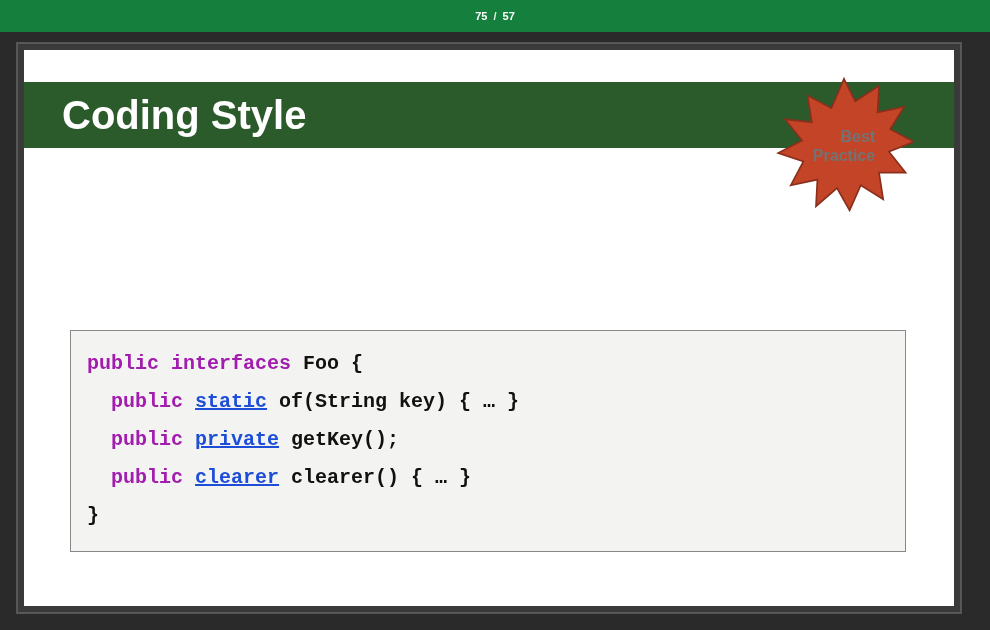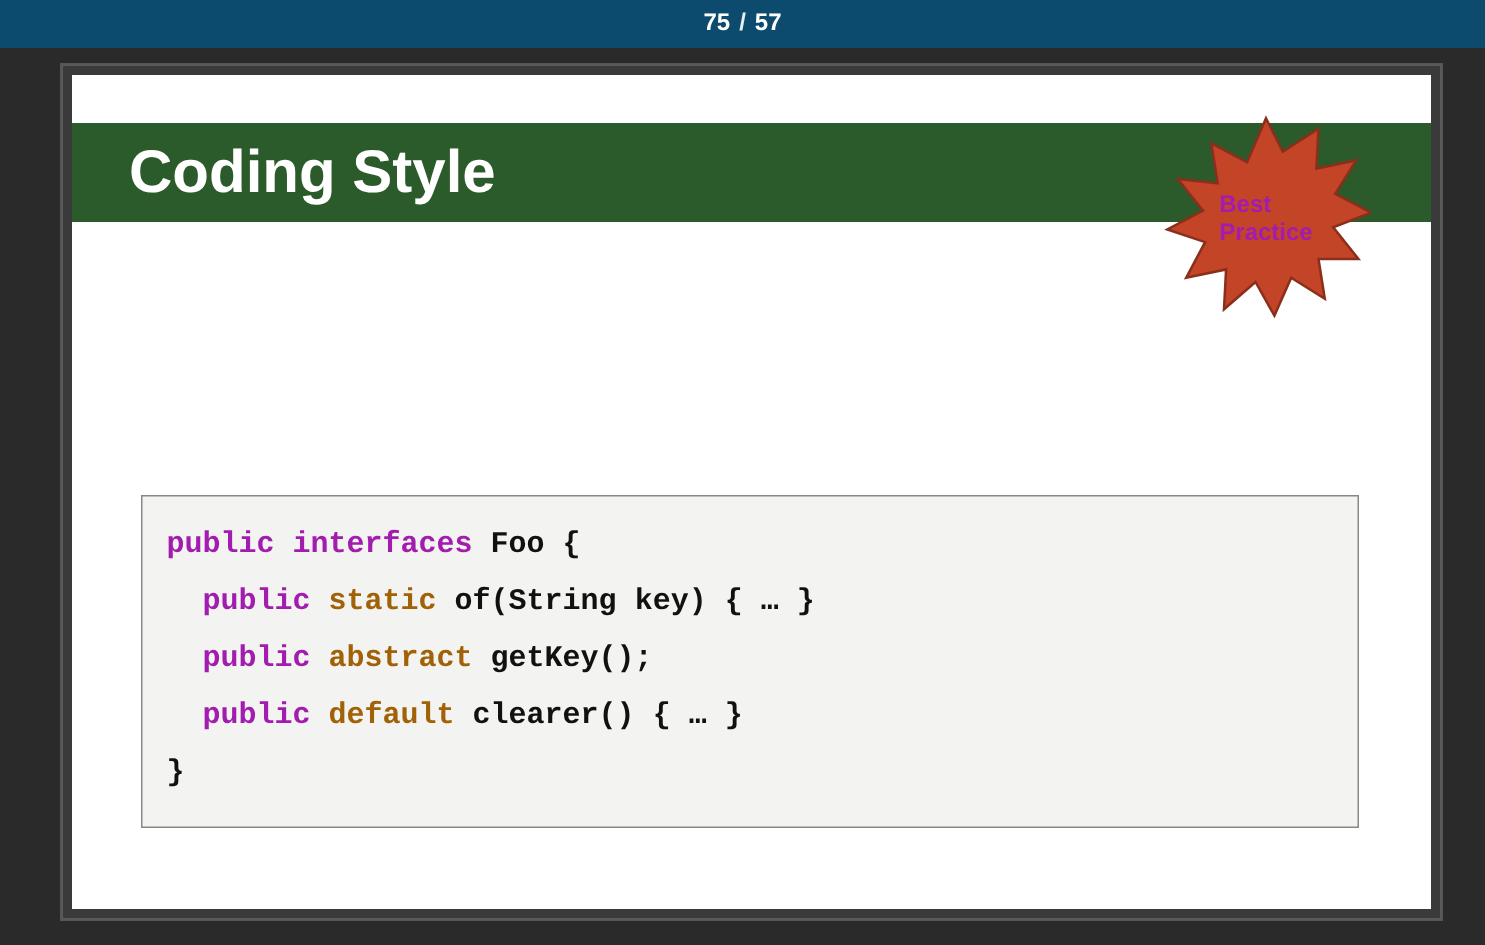--- a/index.html
+++ b/index.html
@@ -5,32 +5,32 @@
     * { margin: 0; padding: 0; box-sizing: border-box; }
     body {
       background: #2a2a2a;
       font-family: Arial, Helvetica, sans-serif;
       width: 990px;
       height: 630px;
       overflow: hidden;
       position: relative;
     }
     .top-bar {
-      background: #0c4a6e;
+      background: #15803d;
       height: 32px;
       display: flex;
       align-items: center;
       justify-content: center;
       color: #fff;
-      font-size: 16px;
+      font-size: 11px;
       font-weight: bold;
     }
     .top-bar .sep { margin: 0 6px; opacity: 0.9; }
     .slide-outer {
-      margin: 10px 28px 0 40px;
+      margin: 10px 28px 0 16px;
       background: #5a5a5a;
       padding: 2px;
       box-shadow: 0 0 0 1px #555 inset;
     }
     .slide-frame {
       background: #3a3a3a;
       padding: 6px;
     }
     .slide {
       background: #fff;
@@ -63,22 +63,22 @@
       height: 140px;
       z-index: 5;
     }
     .starburst svg { width: 100%; height: 100%; display: block; }
     .starburst-label {
       position: absolute;
       top: 0; left: 0; right: 0; bottom: 0;
       display: flex;
       align-items: center;
       justify-content: center;
-      text-align: left;
-      color: #a21caf;
+      text-align: right;
+      color: #737373;
       font-weight: bold;
       font-size: 16px;
       line-height: 1.2;
       white-space: pre-line;
     }
     .bullets {
       position: absolute;
       top: 116px;
       left: 74px;
       right: 48px;
@@ -99,21 +99,21 @@
       background: #f3f3f1;
       padding: 14px 16px 16px 16px;
       font-family: "Courier New", Courier, monospace;
       font-size: 20px;
       font-weight: bold;
       line-height: 1.9;
       color: #111;
     }
     .code-line { white-space: pre; }
     .kw-public { color: #a21caf; }
-    .kw-mod { color: #a16207; }
+    .kw-mod { color: #1d4ed8; text-decoration: underline; }
   </style>
 </head>
 <body>
 
 <div class="top-bar">
   <span>75</span>
   <span class="sep">/</span>
   <span>57</span>
 </div>
 
@@ -130,20 +130,20 @@
           <polygon points="50,2 58,18 75,7 74,26 93,22 83,38 100,47 82,54 94,69 75,69 78,88 62,78 54,96 45,80 30,93 31,74 12,78 21,61 3,55 20,46 8,31 27,33 24,14 41,23" fill="#c44427" stroke="#8a2f1c" stroke-width="1.2"></polygon>
         </svg>
         <div class="starburst-label">Best
 Practice</div>
       </div>
 
 
       <div class="code-block" id="code-block">
           <div class="code-line"><span class="kw-public">public</span><span> </span><span class="kw-public">interfaces</span><span> Foo {</span></div>
           <div class="code-line"><span>  </span><span class="kw-public">public</span><span> </span><span class="kw-mod">static</span><span> of(String key) { … }</span></div>
-          <div class="code-line"><span>  </span><span class="kw-public">public</span><span> </span><span class="kw-mod">abstract</span><span> getKey();</span></div>
-          <div class="code-line"><span>  </span><span class="kw-public">public</span><span> </span><span class="kw-mod">default</span><span> clearer() { … }</span></div>
+          <div class="code-line"><span>  </span><span class="kw-public">public</span><span> </span><span class="kw-mod">private</span><span> getKey();</span></div>
+          <div class="code-line"><span>  </span><span class="kw-public">public</span><span> </span><span class="kw-mod">clearer</span><span> clearer() { … }</span></div>
           <div class="code-line"><span>}</span></div>
         </div>
 
     </div>
   </div>
 </div>
 
 </body></html>

